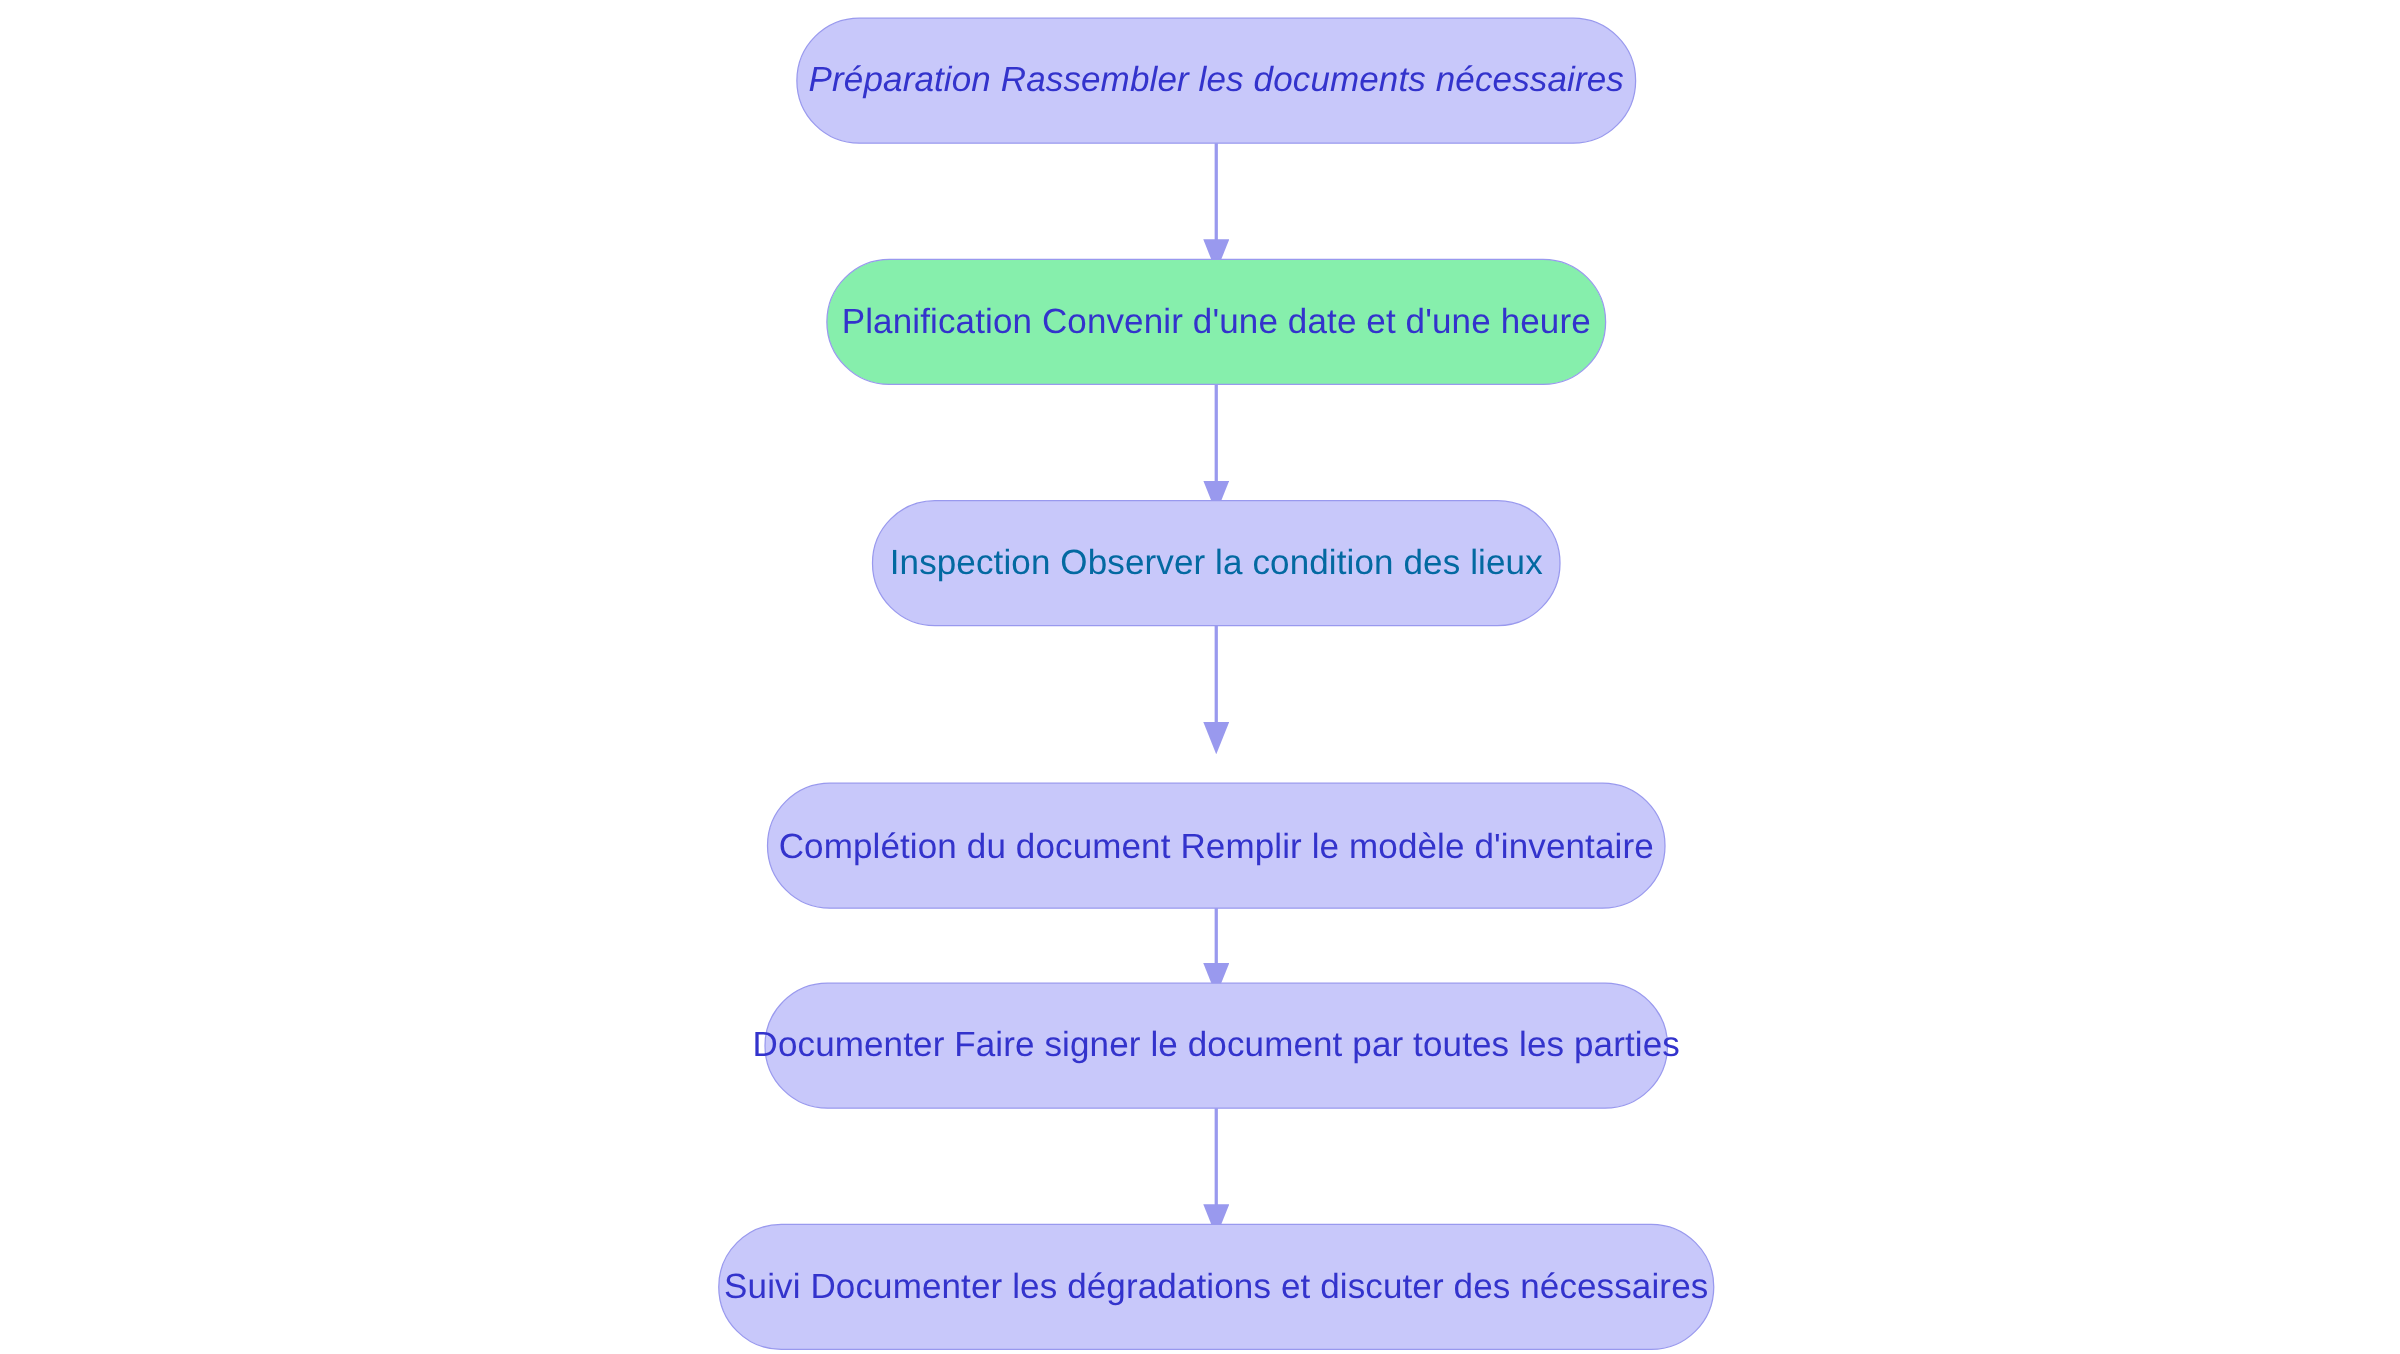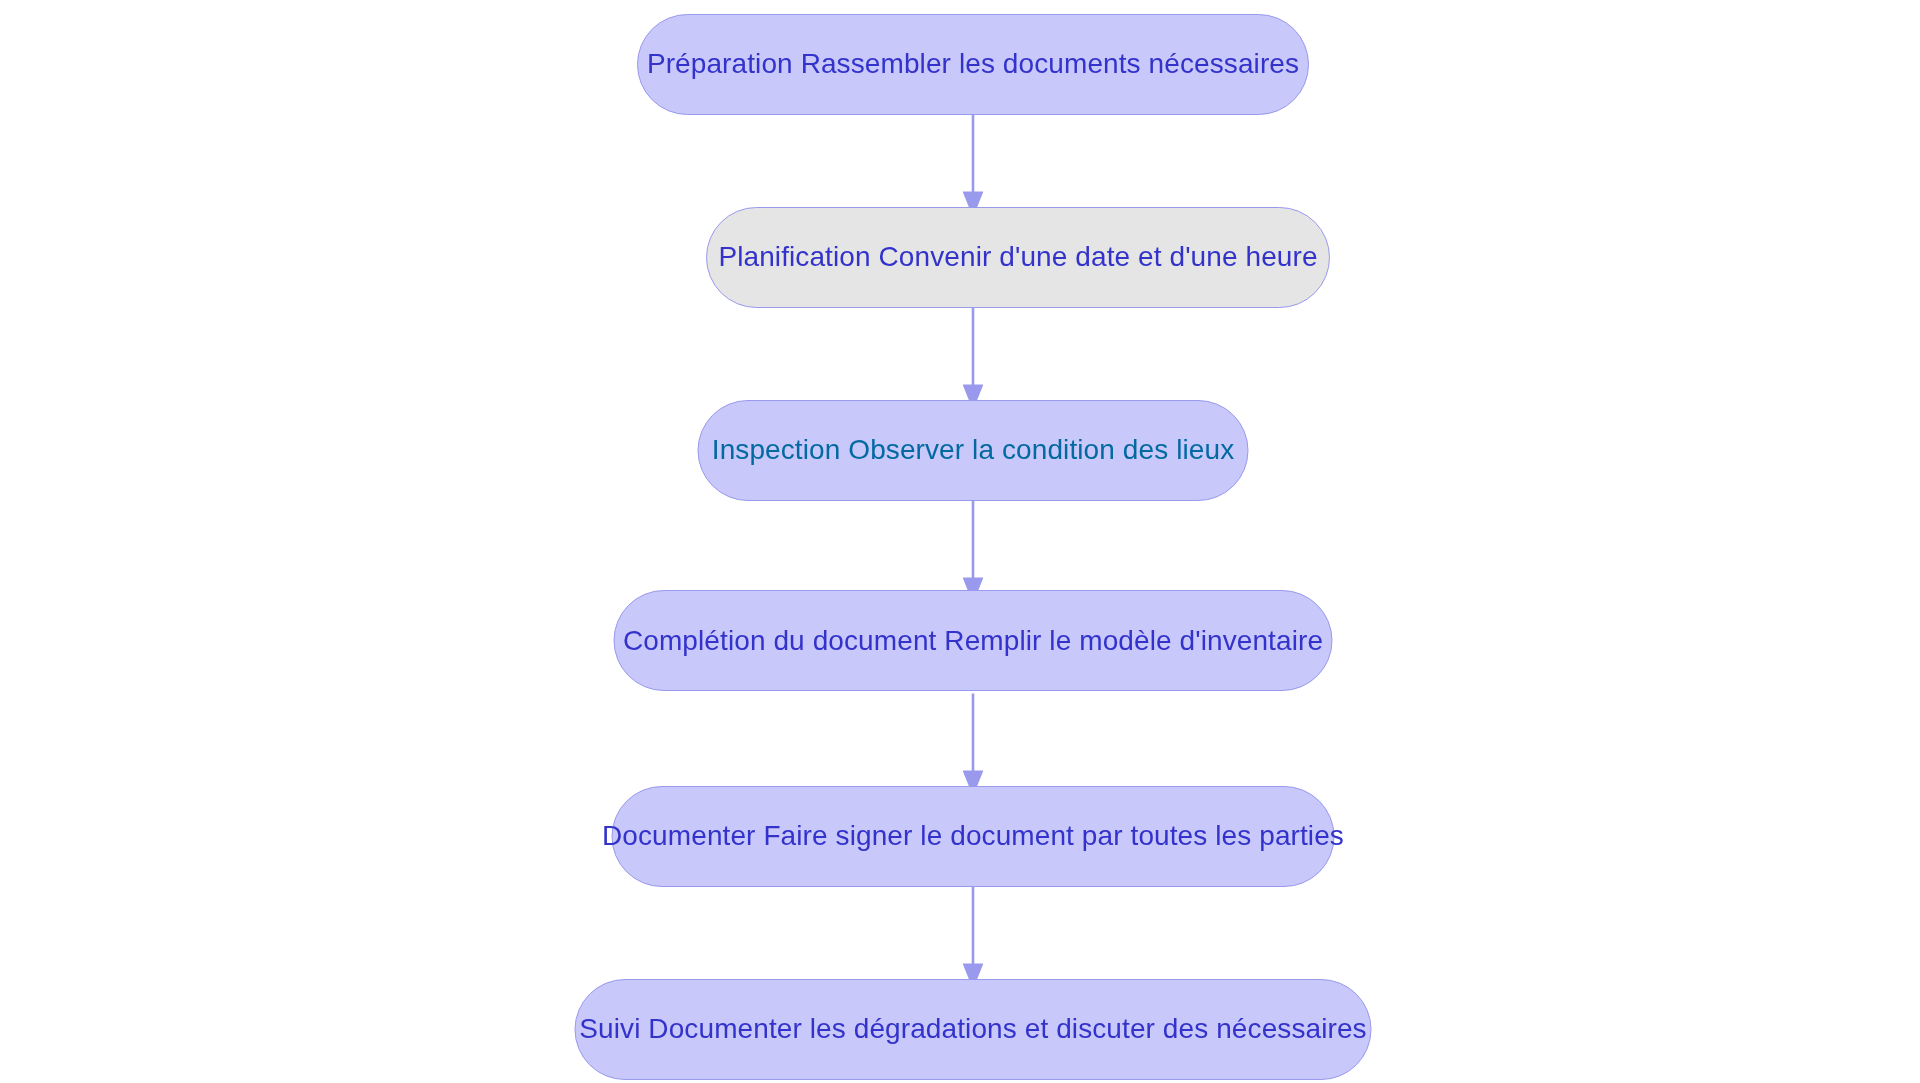--- a/index.html
+++ b/index.html
@@ -79,29 +79,29 @@
         <line x1="973" y1="114.5" x2="973" y2="192.5" stroke="#9999ee" marker-end="url(#arrowhead)"></line>
         <line x1="973" y1="307.5" x2="973" y2="385.5" stroke="#9999ee" marker-end="url(#arrowhead)"></line>
         <line x1="973" y1="500.5" x2="973" y2="578.5" stroke="#9999ee" marker-end="url(#arrowhead)"></line>
         <line x1="973" y1="693.5" x2="973" y2="771.5" stroke="#9999ee" marker-end="url(#arrowhead)"></line>
         <line x1="973" y1="886.5" x2="973" y2="964.5" stroke="#9999ee" marker-end="url(#arrowhead)"></line>
       </g>
   </svg>
 
   <div id="node-stack">
       <div class="flow-node" style="left: 973px; top: 13.5px; width: 672px; background: rgb(200, 200, 250); border-color: rgb(153, 153, 238);">
-        <span class="flow-node-label" style="color: rgb(51, 51, 204);">Préparation Rassembler les documents nécessaires</span>
+        <span class="flow-node-label" style="color: rgb(51, 51, 204); font-style: italic;">Préparation Rassembler les documents nécessaires</span>
       </div>
-      <div class="flow-node" style="left: 1018px; top: 206.5px; width: 624px; background: #e5e5e5; border-color: rgb(153, 153, 238);">
+      <div class="flow-node" style="left: 973px; top: 206.5px; width: 624px; background: #86efac; border-color: rgb(153, 153, 238);">
         <span class="flow-node-label" style="color: rgb(51, 51, 204);">Planification Convenir d'une date et d'une heure</span>
       </div>
       <div class="flow-node" style="left: 973px; top: 399.5px; width: 551px; background: rgb(200, 200, 250); border-color: rgb(153, 153, 238);">
         <span class="flow-node-label" style="color: #0369a1;">Inspection Observer la condition des lieux</span>
       </div>
-      <div class="flow-node" style="left: 973px; top: 590px; width: 719px; background: rgb(200, 200, 250); border-color: rgb(153, 153, 238);">
+      <div class="flow-node" style="left: 973px; top: 626px; width: 719px; background: rgb(200, 200, 250); border-color: rgb(153, 153, 238);">
         <span class="flow-node-label" style="color: rgb(51, 51, 204);">Complétion du document Remplir le modèle d'inventaire</span>
       </div>
       <div class="flow-node" style="left: 973px; top: 785.5px; width: 723px; background: rgb(200, 200, 250); border-color: rgb(153, 153, 238);">
         <span class="flow-node-label" style="color: rgb(51, 51, 204);">Documenter Faire signer le document par toutes les parties</span>
       </div>
       <div class="flow-node" style="left: 973px; top: 978.5px; width: 797px; background: rgb(200, 200, 250); border-color: rgb(153, 153, 238);">
         <span class="flow-node-label" style="color: rgb(51, 51, 204);">Suivi Documenter les dégradations et discuter des nécessaires</span>
       </div>
     </div>
 

